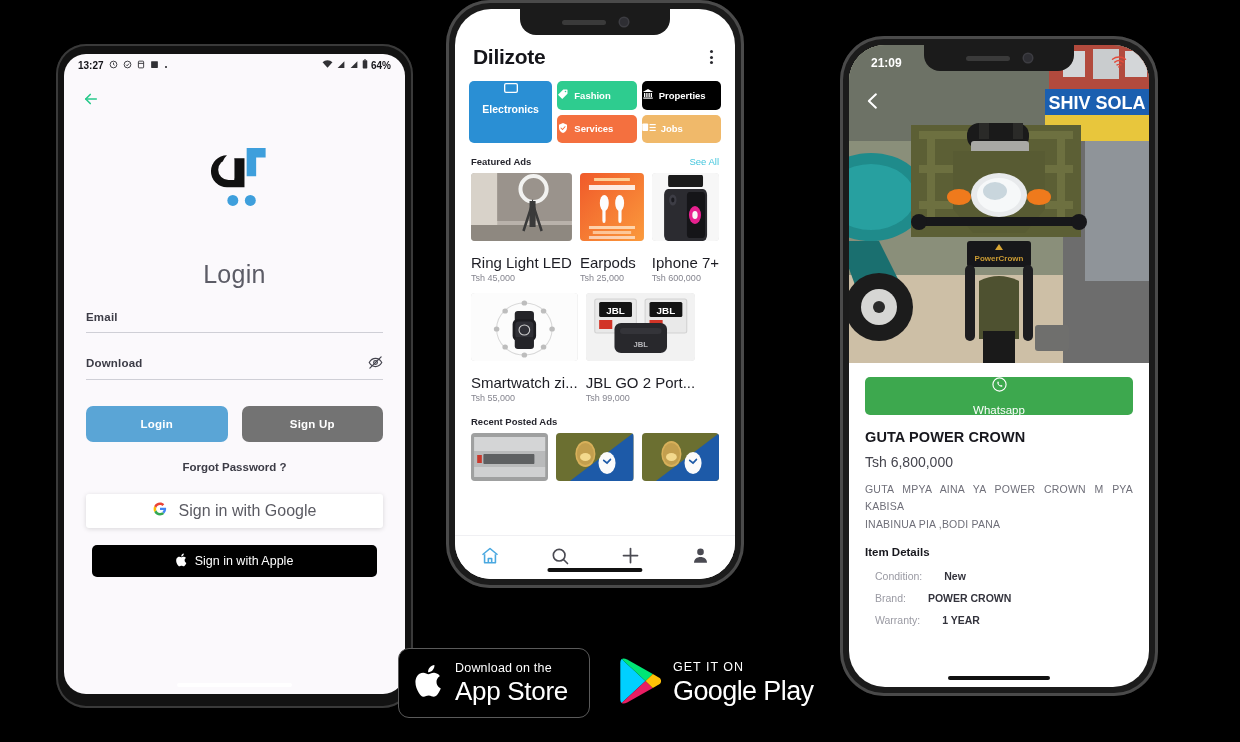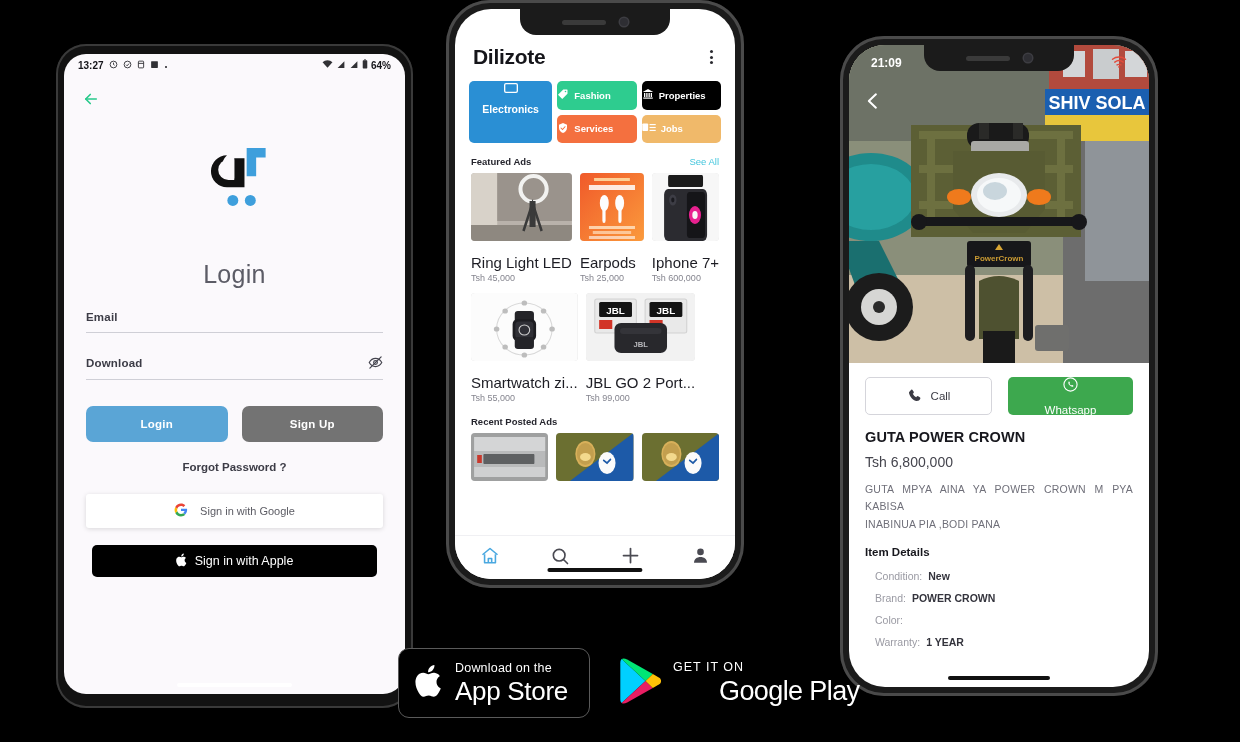--- a/index.html
+++ b/index.html
@@ -77,21 +77,21 @@
     display: flex; align-items: center; justify-content: center;
     font-size: 11.5px; font-weight: 700; color: #fff; cursor: pointer; letter-spacing:.2px;
   }
   .btn-login { background: #5aa5d6; }
   .btn-signup { background: #737373; }
   .forgot { margin-top: 19px; font-size: 11.5px; font-weight: 700; color: #3c3c46; }
   .social {
     margin-top: 21px; height: 34px; border-radius: 3px; background: #fff;
     box-shadow: 0 1px 5px rgba(0,0,0,.14);
     display: flex; align-items: center; justify-content: center; gap: 12px;
-    font-size: 11px; color: #5b5b63;
+    font-size: 16px; color: #5b5b63;
   }
   .social-apple {
     margin: 17px 6px 0 6px; height: 32px; border-radius: 5px; background: #000;
     display: flex; align-items: center; justify-content: center; gap: 7px;
     font-size: 12.5px; color: #fff; font-weight: 500;
   }
 
   
   #phone-home { left: 446px; top: 0px; width: 298px; height: 588px; }
   .home-screen { background: #fff; display: flex; flex-direction: column; }
@@ -154,37 +154,37 @@
   .cta-call { border: 1px solid #d5d5db; background: #fff; color: #3b3b44; font-weight: 500; }
   .cta-wa { background: #3da84e; color: #fff; font-weight: 500; flex-direction: column; }
   .detail-body { padding: 4px 16px 0 16px; }
   .d-title { font-size: 14.5px; font-weight: 700; color: #17171d; letter-spacing:.1px; }
   .d-price { margin-top: 9px; font-size: 14px; color: #44444d; }
   .d-desc { margin-top: 11px; font-size: 10.5px; line-height: 1.65; color: #6f6f79;
     letter-spacing: .2px; text-align: justify; }
   .d-desc .l2 { display:block; text-align: left; }
   .d-sec { margin-top: 13px; font-size: 11.5px; font-weight: 700; color: #17171d; }
   .d-rows { margin-top: 7px; }
-  .d-row { display: flex; gap: 6px; padding: 5px 0 5px 10px; font-size: 10.5px; }
+  .d-row { display: flex; gap: 22px; padding: 5px 0 5px 10px; font-size: 10.5px; }
   .d-key { color: #9a9aa3; }
   .d-val { color: #33333c; font-weight: 700; }
 
   
   .badges { position: absolute; left: 398px; top: 648px; display: flex; align-items: center; gap: 28px; }
   .badge-appstore {
     width: 192px; height: 70px; background: #000; border: 1.5px solid #5a5a5a;
     border-radius: 11px; display: flex; align-items: center; gap: 10px; padding: 0 16px;
   }
   .badge-txt { color: #fff; line-height: 1; }
   .badge-small { font-size: 12.5px; letter-spacing: .2px; }
   .badge-big { font-size: 26px; font-weight: 500; letter-spacing: -.3px; margin-top: 4px; }
   .badge-gplay { display: flex; align-items: center; gap: 11px; }
   .badge-gplay .gtxt { color: #fff; line-height: 1; }
   .badge-gplay .gsmall { font-size: 12.5px; letter-spacing: 1px; }
-  .badge-gplay .gbig { font-size: 27px; font-weight: 500; letter-spacing: -.6px; margin-top: 4px; margin-left: 46px; }
+  .badge-gplay .gbig { font-size: 27px; font-weight: 500; letter-spacing: -.6px; margin-top: 4px; }
 </style>
 </head>
 <body>
 
 <div class="stage">
 
   <div class="phone shell-android" id="phone-login">
     <div class="screen-android">
 
       <div class="status-android">
@@ -660,28 +660,20 @@
         </div>
 
         <div class="hero-back">
           <svg width="20" height="24" viewBox="0 0 24 24" fill="none" stroke="currentColor" stroke-width="2.4" stroke-linecap="round" stroke-linejoin="round">
               <path d="M15.5 4L7 12l8.5 8"></path>
             </svg>
         </div>
       </div>
 
       <div class="cta-row">
-        <div class="cta cta-call">
-          <span>
-            <svg width="15" height="15" viewBox="0 0 24 24" fill="#3b3b44">
-                <path d="M6.6 2.9a1.8 1.8 0 0 1 2.5.6l1.6 2.6c.45.74.3 1.7-.36 2.26l-1.2 1a12.5 12.5 0 0 0 5.5 5.5l1-1.2a1.8 1.8 0 0 1 2.26-.36l2.6 1.6a1.8 1.8 0 0 1 .6 2.5l-1.2 1.9c-.6.95-1.8 1.35-2.9 1C12.2 22.4 4.7 15 3.3 8.5c-.3-1.1.1-2.3 1-2.9z"></path>
-              </svg>
-          </span>
-          <span>Call</span>
-        </div>
         <div class="cta cta-wa">
           <span>
             <svg width="17" height="17" viewBox="0 0 24 24" fill="none" stroke="#fff" stroke-width="1.6">
               <circle cx="12" cy="12" r="9.3"></circle>
               <path d="M9.3 8.2c.35-.6 1-.5 1.25.03l.6 1.2c.2.4.1.82-.23 1.1l-.45.37a6 6 0 0 0 2.6 2.6l.37-.45c.28-.33.7-.43 1.1-.23l1.2.6c.53.26.63.9.03 1.25-1.5.85-3.4.1-5-1.5s-2.35-3.5-1.47-4.97z" fill="#fff" stroke="none"></path>
             </svg>
           </span>
           <span>Whatsapp</span>
         </div>
       </div>
@@ -696,24 +688,20 @@
 
         <div class="d-sec">Item Details</div>
         <div class="d-rows">
           <div class="d-row">
             <span class="d-key">Condition:</span>
             <span class="d-val">New</span>
           </div>
           <div class="d-row">
             <span class="d-key">Brand:</span>
             <span class="d-val">POWER CROWN</span>
-          </div>
-          <div class="d-row">
-            <span class="d-key">Color:</span>
-            <span class="d-val"></span>
           </div>
           <div class="d-row">
             <span class="d-key">Warranty:</span>
             <span class="d-val">1 YEAR</span>
           </div>
         </div>
       </div>
 
       <div class="home-bar"></div>
     </div>

